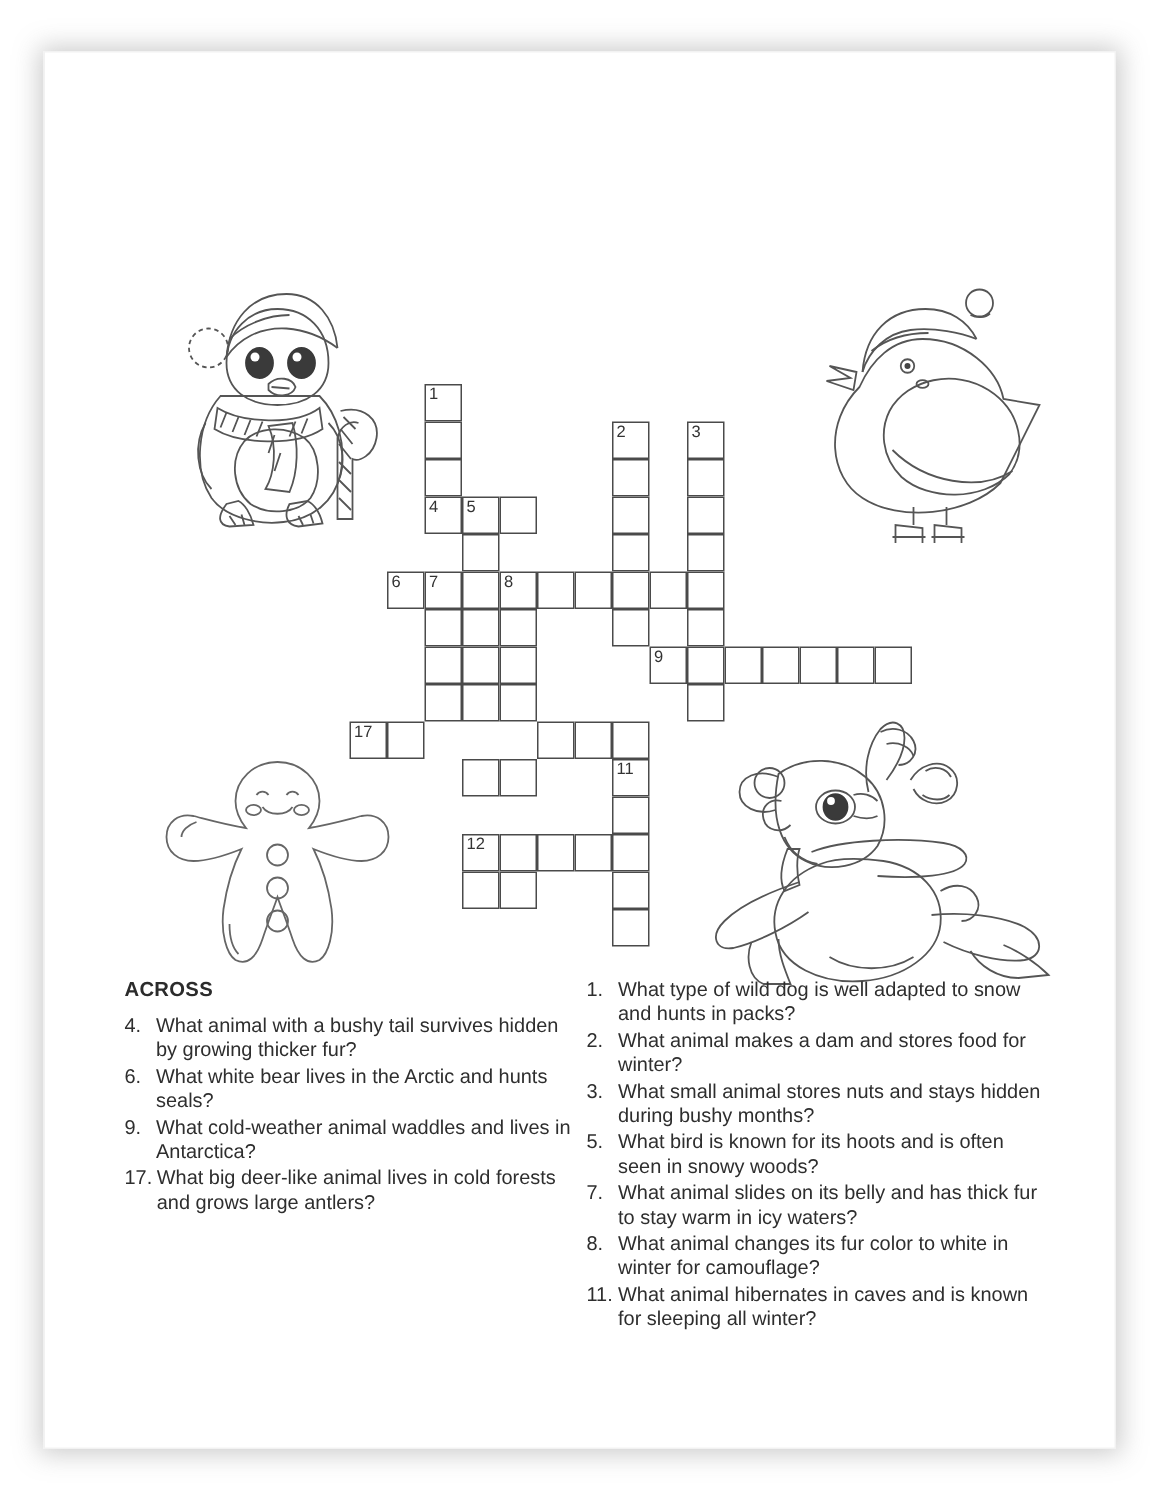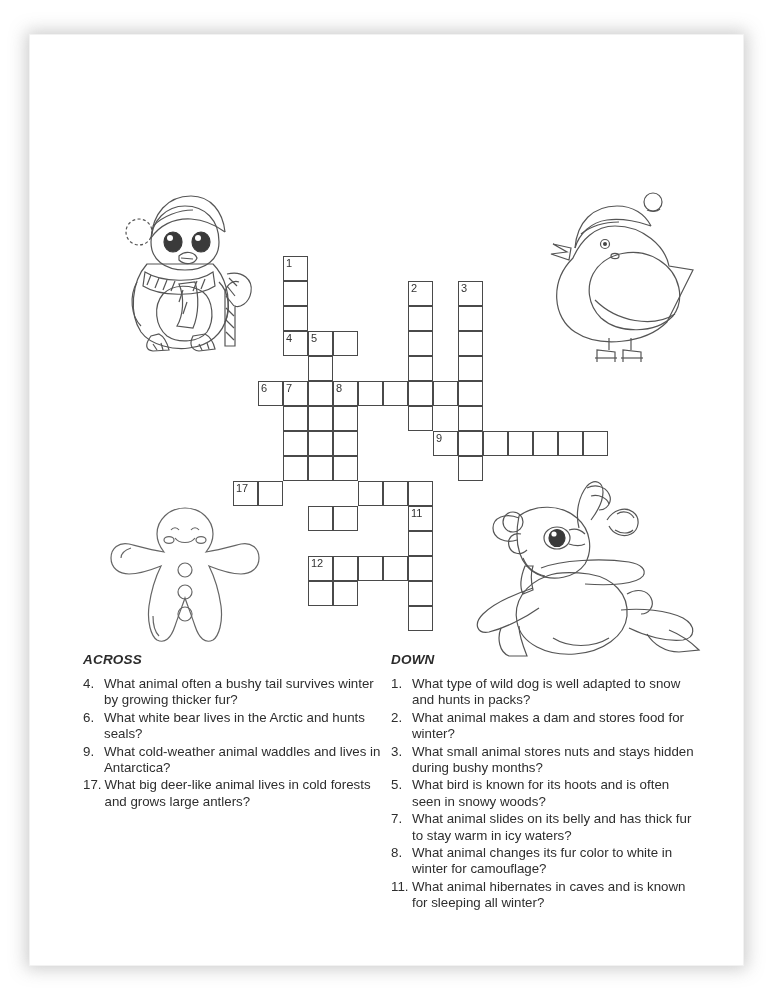--- a/index.html
+++ b/index.html
@@ -98,21 +98,20 @@
   .clue-col.across { left: 54px; width: 305px; }
   .clue-col.down   { left: 362px; width: 305px; }
 
   .clue-head {
     font-family: "Liberation Sans", sans-serif;
     font-weight: bold;
     font-size: 13.5px;
     color: #2b2b2b;
     letter-spacing: 0.2px;
     margin-bottom: 9px;
-    font-style: italic;
   }
   .clue-list {
     list-style: none;
     margin: 0;
     padding: 0;
   }
   .clue-item {
     display: flex;
     font-family: "Liberation Sans", sans-serif;
     font-size: 13.3px;
@@ -352,38 +351,37 @@
         <div class="cell" style="left: 279px; top: 547px;"></div>
         <div class="cell" style="left: 304px; top: 547px;"></div>
       </div>
 
     <div class="clues">
       <div class="clue-col across">
         <div class="clue-head">ACROSS</div>
         <ul class="clue-list" id="across-list">
             <li class="clue-item">
               <span class="clue-num">4.</span>
-              <span class="clue-text">What animal often a bushy tail survives winter by growing thicker fur?</span>
+              <span class="clue-text">What animal with a bushy tail survives hidden by growing thicker fur?</span>
             </li>
             <li class="clue-item">
               <span class="clue-num">6.</span>
               <span class="clue-text">What white bear lives in the Arctic and hunts seals?</span>
             </li>
             <li class="clue-item">
               <span class="clue-num">9.</span>
               <span class="clue-text">What cold-weather animal waddles and lives in Antarctica?</span>
             </li>
             <li class="clue-item">
               <span class="clue-num">17.</span>
               <span class="clue-text">What big deer-like animal lives in cold forests and grows large antlers?</span>
             </li>
           </ul>
       </div>
       <div class="clue-col down">
-        <div class="clue-head">DOWN</div>
         <ul class="clue-list" id="down-list">
             <li class="clue-item">
               <span class="clue-num">1.</span>
               <span class="clue-text">What type of wild dog is well adapted to snow and hunts in packs?</span>
             </li>
             <li class="clue-item">
               <span class="clue-num">2.</span>
               <span class="clue-text">What animal makes a dam and stores food for winter?</span>
             </li>
             <li class="clue-item">

